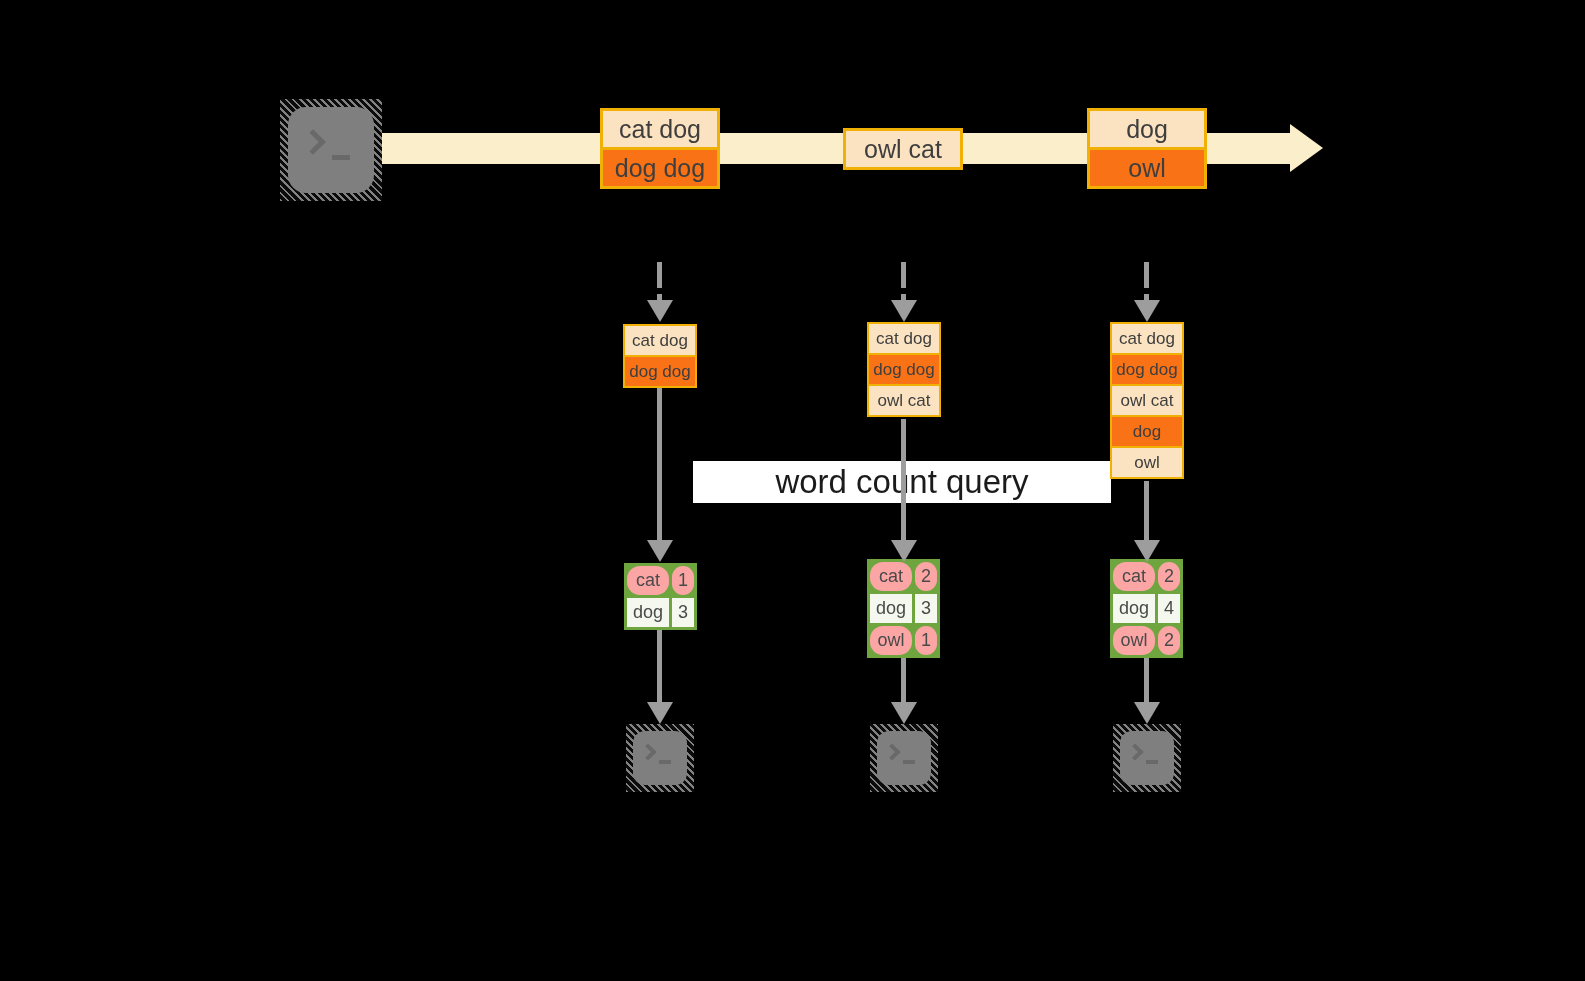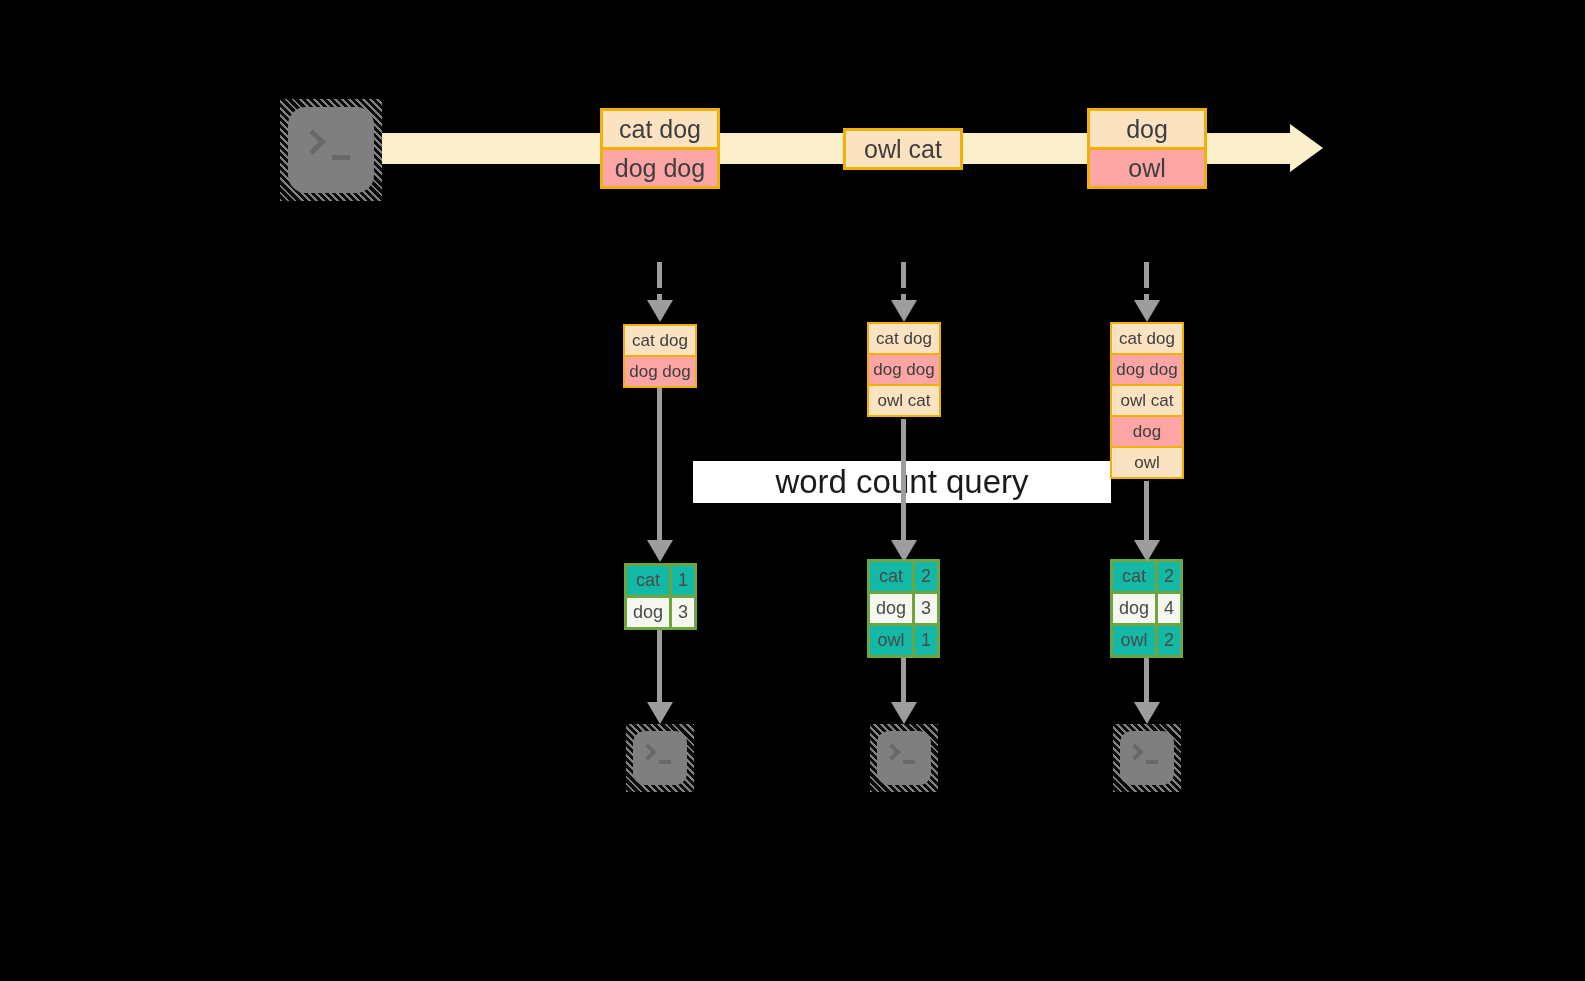--- a/index.html
+++ b/index.html
@@ -15,21 +15,21 @@
     width:0;height:0;
     border-top:24px solid transparent;border-bottom:24px solid transparent;
     border-left:33px solid #faeecb;
   }
 
   
   .sbox{border:3px solid #f1b104;box-sizing:border-box;background:#fdf4e9;z-index:3;}
   .scell{height:36px;line-height:36px;text-align:center;font-size:25px;color:#3e3e3e;}
   .scell + .scell{border-top:3px solid #f1b104;}
   .fill-peach{background:#fbe2c1;}
-  .fill-cream{background:#fca5a5;}
+  .fill-cream{background:#f97316;}
 
   
   .stack{border:2px solid #f1b104;box-sizing:content-box;width:70px;z-index:5;}
   .stcell{height:29px;line-height:29px;text-align:center;font-size:17px;color:#3e3e3e;}
   .stcell + .stcell{border-top:2px solid #f1b104;}
 
   
   .gline{width:5px;background:#9d9d9d;}
   .tri-down{
     width:0;height:0;
@@ -43,21 +43,21 @@
     background:#ffffff;z-index:2;text-align:center;
     font-size:33px;line-height:42px;color:#1b1b1b;
   }
 
   
   .gtable{
     background:#6fa53e;padding:3px;display:grid;
     grid-template-columns:42px 22px;gap:3px;z-index:3;
   }
   .gcell{height:29px;line-height:29px;text-align:center;font-size:18px;color:#4a4a4a;}
-  .row-a{background:#14b8a6;}
+  .row-a{background:#fca5a5;border-radius:13px;}
   .row-b{background:#f4f8ee;}
 
   
   .term{
     background:repeating-linear-gradient(45deg,#828282 0 2px,#0b0b0b 2px 5px);
     z-index:3;
   }
   .term-inner{position:absolute;background:#7f7f7f;}
   .chev{
     position:absolute;width:13px;height:13px;

